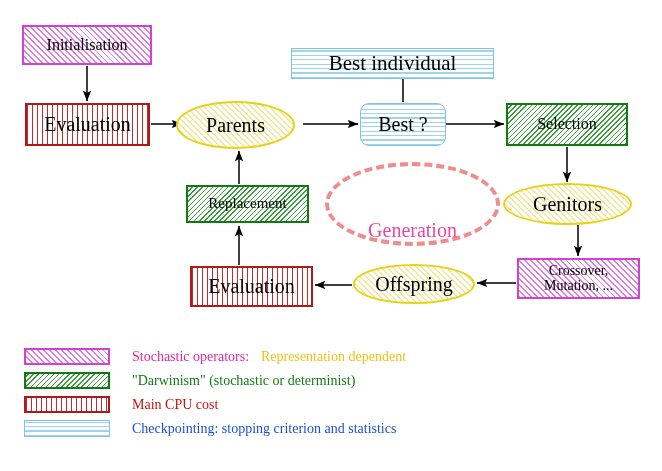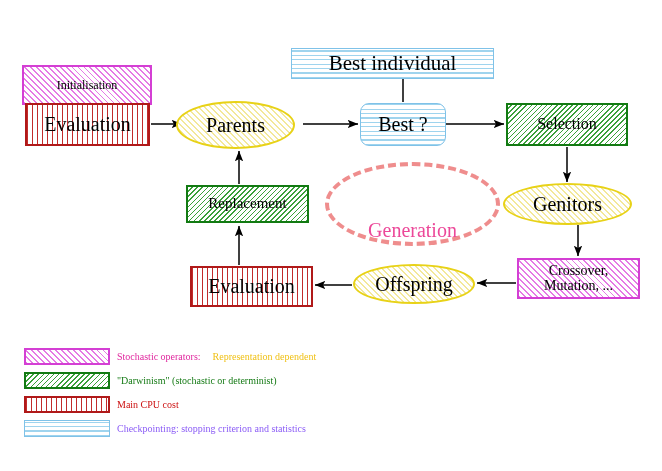--- a/index.html
+++ b/index.html
@@ -114,22 +114,22 @@
     align-items: center;
     pointer-events: auto;
   }
   .swatch {
     width: 86px;
     height: 17px;
     box-sizing: border-box;
     flex: 0 0 auto;
   }
   .legend-text {
-    margin-left: 7px;
-    font-size: 10px;
+    margin-left: 22px;
+    font-size: 14px;
     white-space: nowrap;
   }
   .legend-text .seg2 { margin-left: 12px; }
 </style>
 </head>
 <body>
 
 <div id="canvas">
 
   <div class="edge">
@@ -163,21 +163,21 @@
 
         <line x1="239" y1="184" x2="239" y2="151"></line>
       </g>
     </svg>
   </div>
 
   <div class="generation" style="left:325px; top:162px; width:175px; height:84px; font-size:20px;">
     <span class="lbl">Generation</span>
   </div>
 
-  <div class="node fill-magenta" style="left:22px; top:25px; width:130px; height:40px; font-size:12px;margin-top:40px;">
+  <div class="node fill-magenta" style="left:22px; top:25px; width:130px; height:40px; font-size:16px;">
     <span class="lbl">Initialisation</span>
   </div>
 
   <div class="node fill-red" style="left:25px; top:103px; width:125px; height:43px; font-size:20px;">
     <span class="lbl">Evaluation</span>
   </div>
 
   <div class="node fill-yellow ellipse" style="left:176px; top:101px; width:119px; height:48px; font-size:20px;">
     <span class="lbl">Parents</span>
   </div>
@@ -229,18 +229,18 @@
       <span class="legend-text" style="color:#157a15;">"Darwinism" (stochastic or determinist)</span>
     </div>
 
     <div class="legend-row" style="left:24px; top:396px;">
       <span class="swatch fill-red"></span>
       <span class="legend-text" style="color:#cc1111;">Main CPU cost</span>
     </div>
 
     <div class="legend-row" style="left:24px; top:420px;">
       <span class="swatch fill-blue"></span>
-      <span class="legend-text" style="color:#8b5cf6;">Checkpointing: stopping criterion and statistics</span>
+      <span class="legend-text" style="color:#1d4ed8;">Checkpointing: stopping criterion and statistics</span>
     </div>
 
   </div>
 
 </div>
 
 </body></html>

